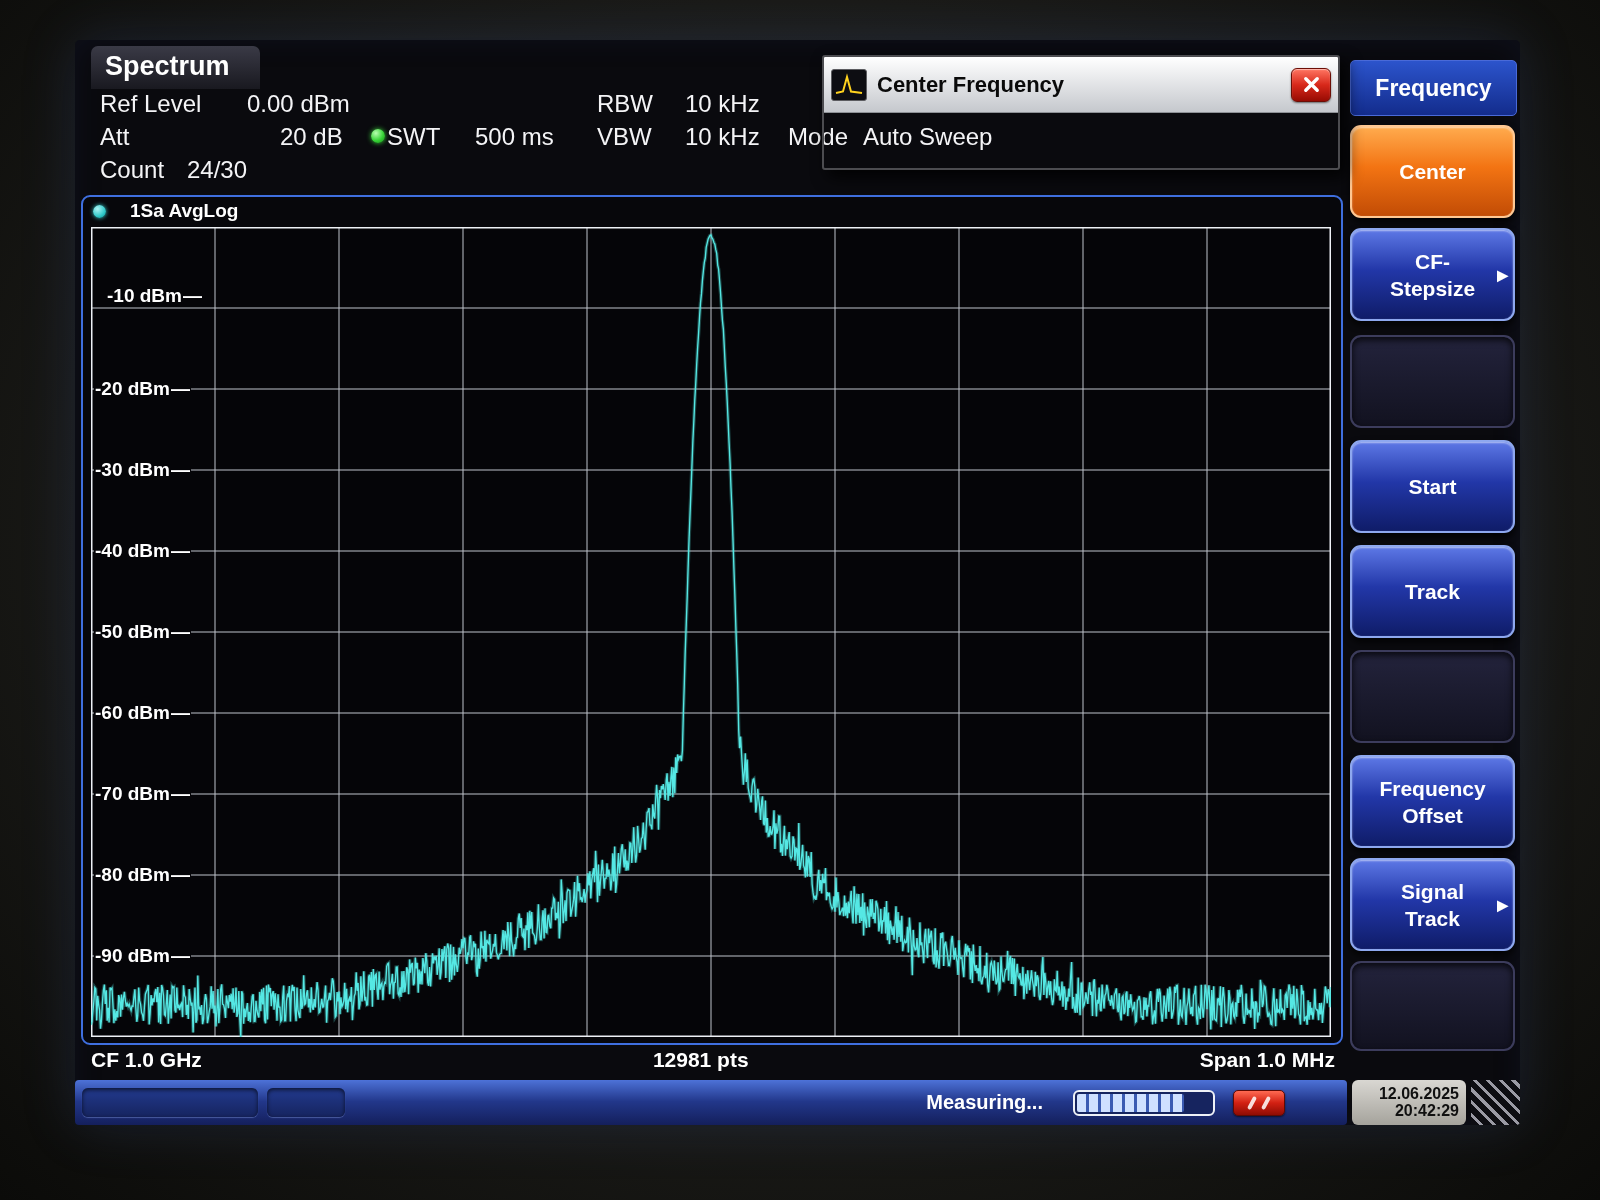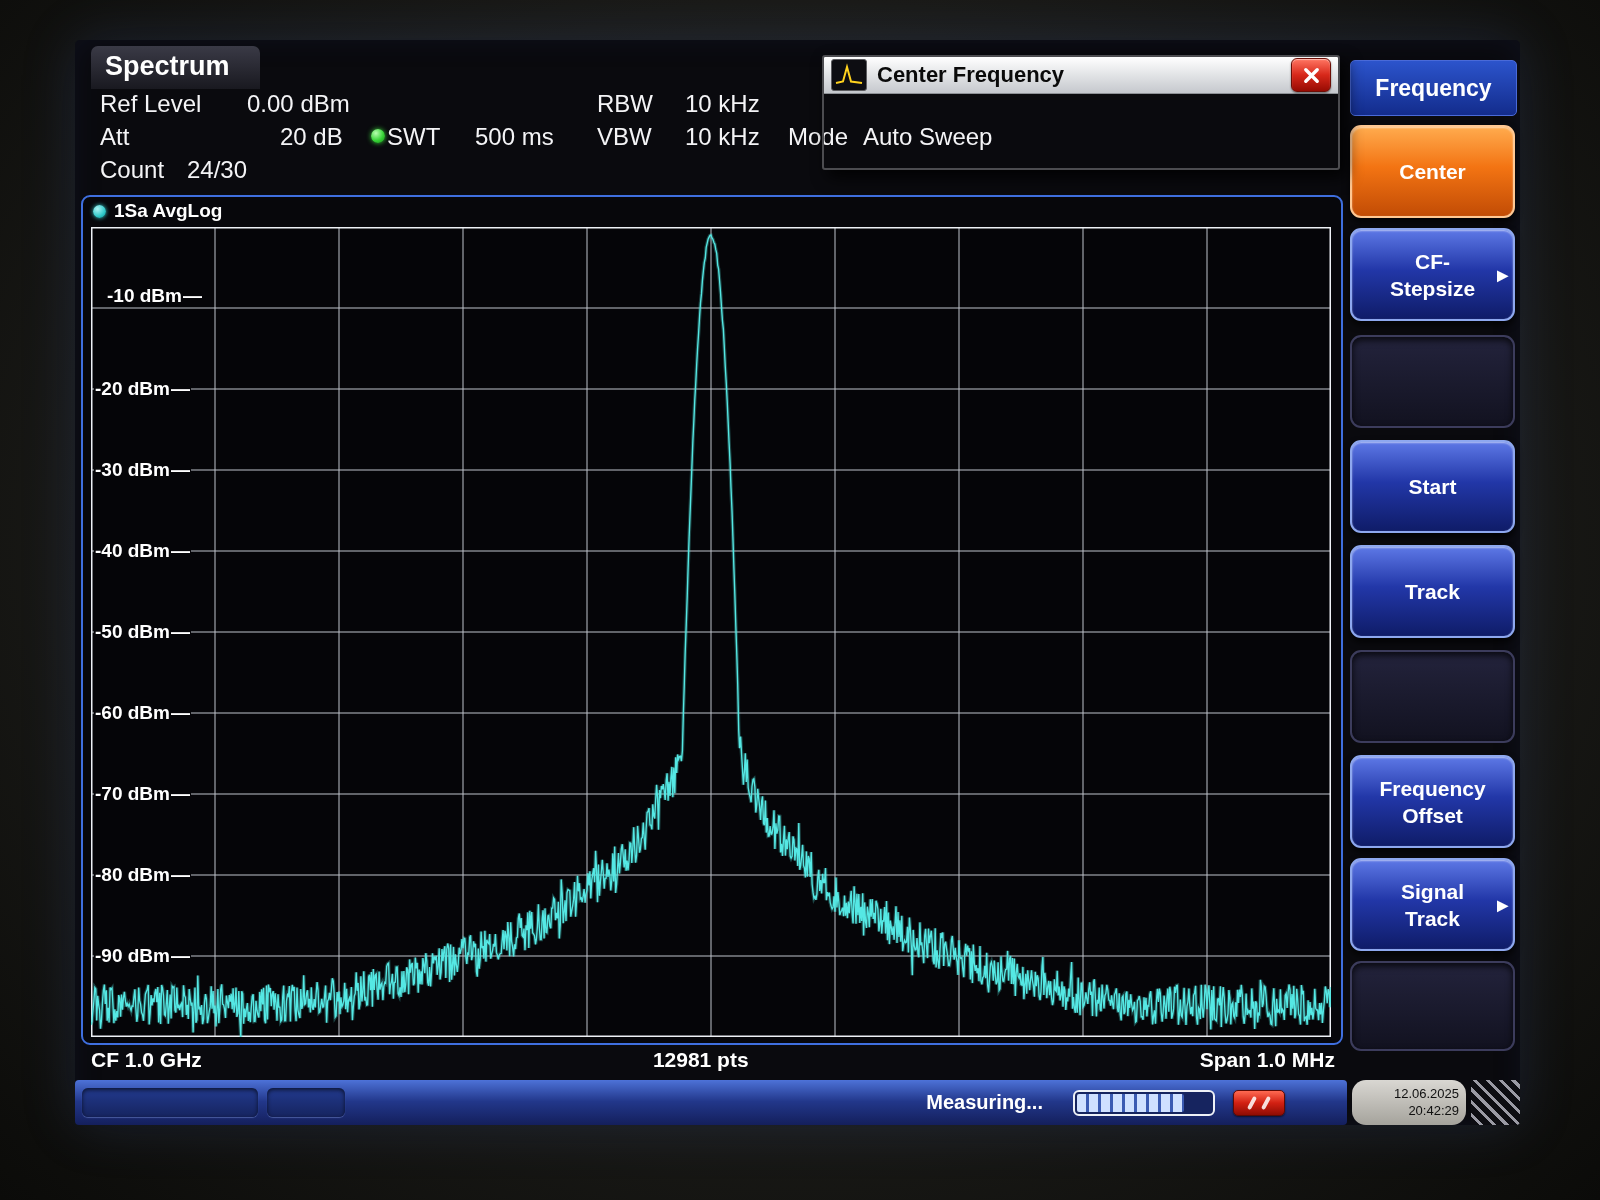--- a/index.html
+++ b/index.html
@@ -8,55 +8,55 @@
   .bezel{position:absolute;inset:0;background:radial-gradient(ellipse at 50% 45%,#2a2a26 0%,#1b1b18 55%,#0b0b09 100%)}
   .screen{position:absolute;left:75px;top:40px;width:1445px;height:1085px;background:#0a0a0e;border-radius:5px;box-shadow:0 0 55px rgba(80,110,200,.18), inset 0 0 30px rgba(40,60,120,.12)}
 
   
   .tab{position:absolute;left:16px;top:6px;padding:5px 30px 7px 14px;background:linear-gradient(#3a3a46,#191920);border-radius:7px 7px 0 0;color:#fff;font-size:27px;font-weight:bold;cursor:pointer}
   .hl,.hv{position:absolute;color:#f4f4f6;font-size:24px;font-weight:normal;white-space:nowrap}
   .led{position:absolute;width:14px;height:14px;border-radius:50%;background:radial-gradient(circle at 35% 30%,#b8ffb0,#37d337 55%,#148a14);box-shadow:0 0 5px #3ad43a}
 
   
   .chart-frame{position:absolute;left:6px;top:155px;width:1262px;height:850px;border:2px solid #3f6fdf;border-radius:9px;background:#07070b}
-  .trace-legend{position:absolute;left:10px;top:3px;display:flex;align-items:center;gap:8px;color:#fff;font-size:19px;font-weight:bold}
+  .trace-legend{position:absolute;left:10px;top:3px;display:flex;align-items:center;gap:24px;color:#fff;font-size:19px;font-weight:bold}
   .trace-dot{width:13px;height:13px;border-radius:50%;background:radial-gradient(circle at 35% 30%,#aef5f5,#2fc9c9 60%,#0f7e7e);box-shadow:0 0 4px #36cfcf}
   .plot{position:absolute;left:8px;top:30px;width:1240px;height:810px;background:#050508}
   .plot svg{position:absolute;inset:0;width:100%;height:100%}
   .ylabels{position:absolute;inset:0;pointer-events:none}
   .ylab{position:absolute;left:3px;transform:translateY(-50%);color:#fff;font-size:19px;font-weight:bold;background:#050508;padding:0 1px;white-space:nowrap}
   .ylab::after{content:"\2014";margin-left:1px}
   .chart-footer{position:absolute;left:8px;top:1008px;width:1260px;display:flex;justify-content:space-between;padding:0 8px;color:#fff;font-size:21px;font-weight:bold}
 
   
   .statusbar{position:absolute;left:0;top:1040px;width:1272px;height:45px;background:linear-gradient(#4d72d8,#22378a 48%,#141f5c);border-radius:4px;display:flex;align-items:center}
   .sb-seg{height:29px;border-radius:6px;background:linear-gradient(#223a8e,#16245f);box-shadow:inset 0 2px 4px rgba(0,0,0,.65),0 1px 1px rgba(160,185,255,.35)}
   .seg1{width:176px;margin-left:7px}
   .seg2{width:78px;margin-left:9px}
   .measuring{margin-left:auto;color:#fff;font-size:20px;font-weight:bold}
   .progress{width:142px;height:26px;border:2px solid #eef1f7;border-radius:6px;margin-left:30px;background:#16245f;padding:2px;overflow:hidden}
   .progress-fill{height:100%;border-radius:2px;background:repeating-linear-gradient(90deg,#cfe0ff 0 9px,#3a5ab2 9px 12px)}
   .alert{width:52px;height:26px;margin:0 62px 0 18px;border-radius:5px;background:linear-gradient(#ff6a52,#d22012 50%,#8e0c04);border:1px solid #5e0a04;box-shadow:0 1px 2px rgba(0,0,0,.6);position:relative}
   .alert::before,.alert::after{content:"";position:absolute;top:5px;bottom:5px;width:4px;background:rgba(255,255,255,.85);border-radius:2px}
   .alert::before{left:16px;transform:rotate(28deg)}
   .alert::after{left:30px;transform:rotate(28deg)}
-  .datetime{position:absolute;left:1277px;top:1040px;width:114px;height:45px;background:linear-gradient(#d9d7d2,#a5a39c);border-radius:14px;color:#101010;font-size:13px;font-weight:normal;text-align:right;padding:5px 7px;line-height:17px}
+  .datetime{position:absolute;left:1277px;top:1040px;width:114px;height:45px;background:linear-gradient(#d9d7d2,#a5a39c);border-radius:6px;color:#101010;font-size:16px;font-weight:bold;text-align:right;padding:5px 7px;line-height:17px}
   .grip{position:absolute;left:1396px;top:1040px;width:49px;height:45px;border-radius:0 0 4px 0;background:repeating-linear-gradient(45deg,#0d0d12 0 6px,#9a9aa4 6px 9px)}
 
   
   .sidebar{position:absolute;left:1272px;top:0;width:173px;height:1085px}
   .menu-title{position:absolute;left:3px;top:20px;width:167px;height:56px;background:linear-gradient(#2c54cc,#132c8c);border:1px solid #4a6ad8;border-radius:5px;color:#fff;font-size:23px;font-weight:bold;display:flex;align-items:center;justify-content:center}
   .softkey{position:absolute;left:3px;width:165px;height:93px;border-radius:11px;border:2px solid #8ea8ef;background:linear-gradient(#5d78e6 0%,#2237a8 45%,#0f1c68 100%);box-shadow:0 4px 7px rgba(0,0,0,.75),inset 0 1px 2px rgba(255,255,255,.55);color:#fff;font-size:21px;font-weight:bold;line-height:27px;display:flex;flex-direction:column;align-items:center;justify-content:center;text-align:center;cursor:pointer}
   .softkey.orange{background:linear-gradient(#ffab4e 0%,#f37413 45%,#c24c05 100%);border-color:#ffc893}
   .softkey.blank{background:linear-gradient(#23233c,#121220);border-color:#3c3c5c;box-shadow:inset 0 3px 7px rgba(0,0,0,.8);cursor:default}
   .sk-arrow{position:absolute;right:5px;top:50%;transform:translateY(-50%);font-size:14px;color:#fff}
 
   
   .dialog{position:absolute;left:747px;top:15px;width:518px;height:115px;border:2px solid #4c4c50;border-radius:3px;box-shadow:6px 7px 16px rgba(0,0,0,.85);z-index:50;overflow:hidden}
-  .dialog-title{height:37px;background:linear-gradient(#ffffff,#c5c8cd);display:flex;align-items:center;gap:10px;padding:0 7px;border-bottom:1px solid #8e9196}
+  .dialog-title{height:56px;background:linear-gradient(#ffffff,#c5c8cd);display:flex;align-items:center;gap:10px;padding:0 7px;border-bottom:1px solid #8e9196}
   .dlg-icon{width:36px;height:32px;background:#0d0d12;border:1px solid #5c5c60;border-radius:3px;display:flex;align-items:center;justify-content:center;flex:none}
   .dlg-title-text{flex:1;font-size:22px;font-weight:bold;color:#0a0a0a}
   .close-btn{width:40px;height:34px;border-radius:6px;background:linear-gradient(#ff7662,#d7281a 50%,#970b03);border:1px solid #6c0e06;box-shadow:0 1px 2px rgba(0,0,0,.5),inset 0 1px 1px rgba(255,255,255,.5);display:flex;align-items:center;justify-content:center;cursor:pointer;flex:none}
   .dialog-body{height:69px;background:linear-gradient(#fbfbfc,#dde0e5);display:flex;align-items:center;padding:0 9px;cursor:text}
   .dlg-value{font-size:35px;font-weight:bold;color:#17171c;background:#aebdce;padding:1px 14px 4px 5px}
 </style>
 </head>
 <body>
 
 <div class="stage">

